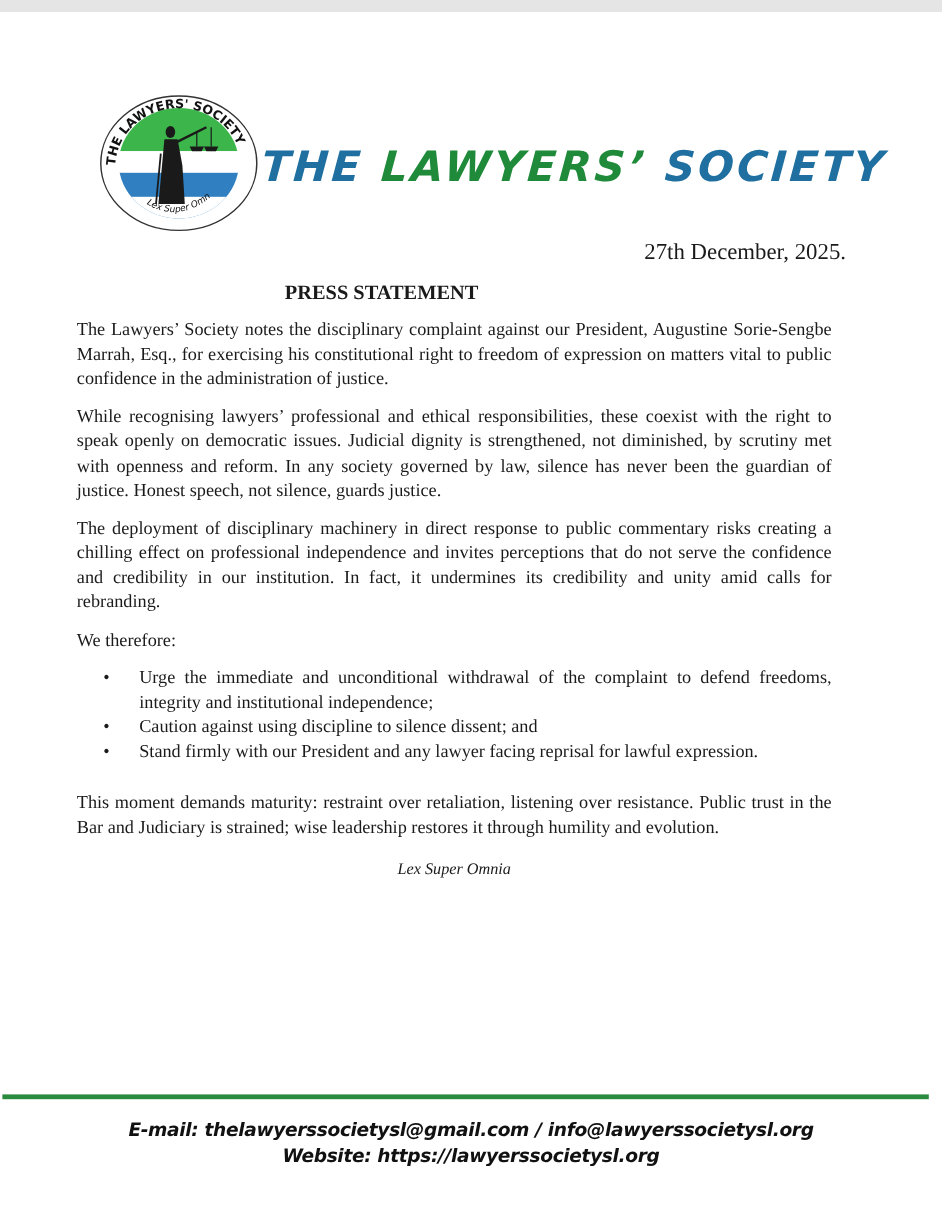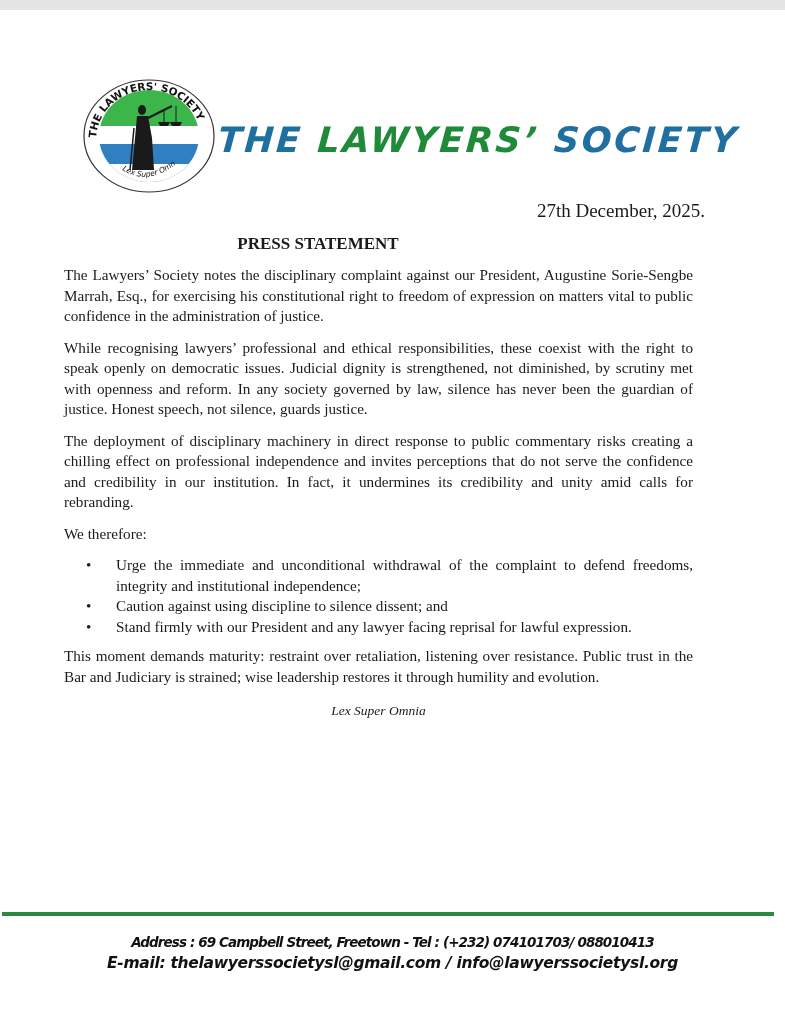--- a/index.html
+++ b/index.html
@@ -13,21 +13,21 @@
     position: absolute; left: 218px; top: 120px;
     font-family: "DejaVu Sans", sans-serif; font-weight: bold; font-style: italic;
     font-size: 35px; letter-spacing: 2.6px; white-space: nowrap; transform: skewX(-4deg);
   }
   .brand .b { color: #1f6fa0; }
   .brand .g { color: #1f8a3a; }
   .date { position: absolute; right: 80px; top: 200px; font-size: 19px; }
   .heading { position: absolute; left: 0; width: 636px; top: 234px; text-align: center; font-weight: bold; font-size: 17px; }
   .content { position: absolute; left: 64px; width: 629px; top: 265px; font-size: 15.2px; line-height: 20.5px; }
   .content p { margin: 0 0 11px 0; text-align: justify; }
-  .content ul { margin: 0 0 9px 0; padding-left: 0; list-style: none; }
+  .content ul { margin: 0 0 22px 0; padding-left: 0; list-style: none; }
   .content li { position: relative; padding-left: 52px; text-align: justify; }
   .content li::before { content: "•"; position: absolute; left: 22px; }
   .content p.gap { margin-top: 22px; }
   .sig { text-align: center; font-style: italic; font-size: 13.5px; margin: 14px 0 12px 0; }
   .end { text-align: center; font-size: 13.5px; }
   .rule { position: absolute; left: 2px; width: 772px; top: 912px; height: 4px; background: #2a8a3e; }
   .footer {
     position: absolute; left: 0; width: 785px; top: 932px; text-align: center;
     font-family: "DejaVu Sans", sans-serif; font-weight: bold; font-style: italic; color: #111;
   }
@@ -93,15 +93,15 @@
     <li>Caution against using discipline to silence dissent; and</li>
     <li>Stand firmly with our President and any lawyer facing reprisal for lawful expression.</li>
   </ul>
   <p>This moment demands maturity: restraint over retaliation, listening over resistance. Public trust in the Bar and Judiciary is strained; wise leadership restores it through humility and evolution.</p>
   <div class="sig">Lex Super Omnia</div>
 </div>
 
 <div class="rule"></div>
 
 <div class="footer">
-  <div class="addr">Address : 69 Campbell Street, Freetown - Tel : (+232) 074101703/ 088010413</div>
   <div class="mail">E-mail: thelawyerssocietysl@gmail.com / info@lawyerssocietysl.org</div>
+  <div class="web">Website: https://lawyerssocietysl.org</div>
 </div>
 
 </body></html>

